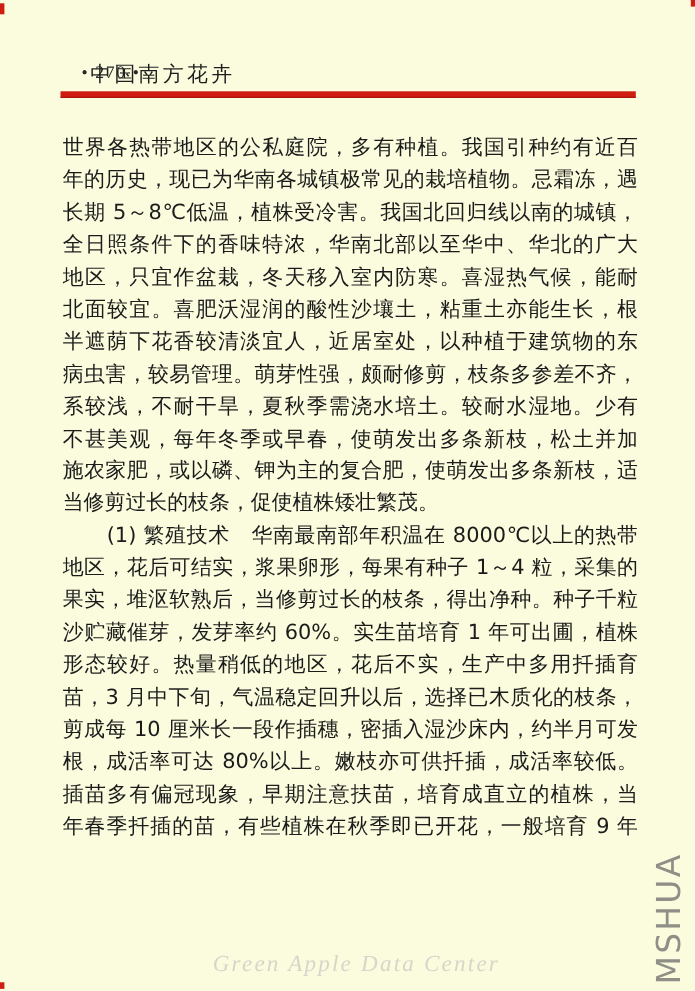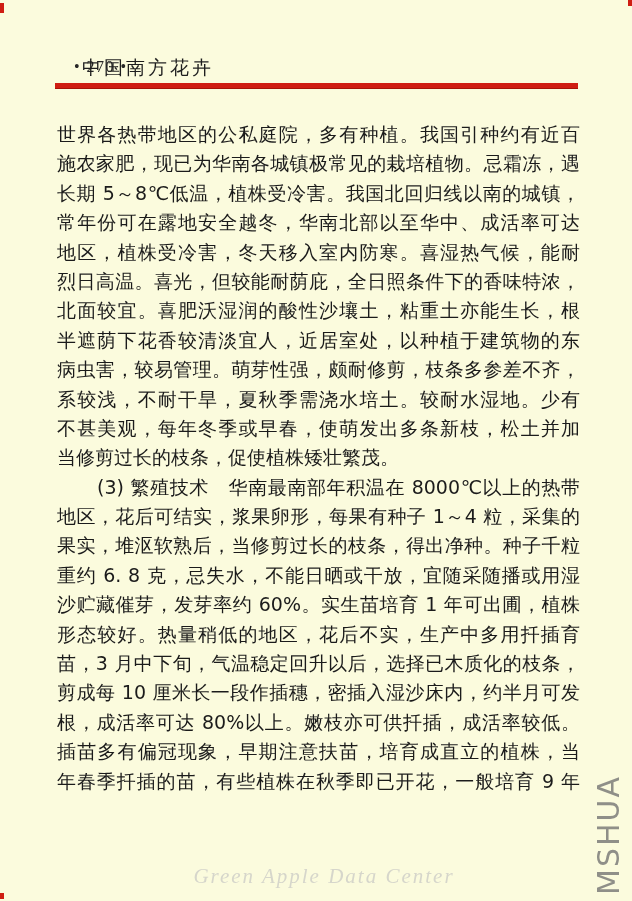--- a/index.html
+++ b/index.html
@@ -83,35 +83,34 @@
 
   <div class="header">
     <span class="page-number">• 270 •</span>
     <div class="book-title">中国南方花卉</div>
   </div>
 
   <div class="red-rule"></div>
 
   <div class="body-text">
       <div class="bodyline">世界各热带地区的公私庭院，多有种植。我国引种约有近百</div>
-      <div class="bodyline">施农家肥，现已为华南各城镇极常见的栽培植物。忌霜冻，遇</div>
+      <div class="bodyline">年的历史，现已为华南各城镇极常见的栽培植物。忌霜冻，遇</div>
       <div class="bodyline">长期 5～8℃低温，植株受冷害。我国北回归线以南的城镇，正</div>
-      <div class="bodyline">常年份可在露地安全越冬，华南北部以至华中、成活率可达</div>
-      <div class="bodyline">地区，植株受冷害，冬天移入室内防寒。喜湿热气候，能耐</div>
-      <div class="bodyline">烈日高温。喜光，但较能耐荫庇，全日照条件下的香味特浓，</div>
+      <div class="bodyline">全日照条件下的香味特浓，华南北部以至华中、华北的广大</div>
+      <div class="bodyline">地区，只宜作盆栽，冬天移入室内防寒。喜湿热气候，能耐</div>
       <div class="bodyline">北面较宜。喜肥沃湿润的酸性沙壤土，粘重土亦能生长，根</div>
       <div class="bodyline">半遮荫下花香较清淡宜人，近居室处，以种植于建筑物的东</div>
       <div class="bodyline">病虫害，较易管理。萌芽性强，颇耐修剪，枝条多参差不齐，</div>
       <div class="bodyline">系较浅，不耐干旱，夏秋季需浇水培土。较耐水湿地。少有</div>
       <div class="bodyline">不甚美观，每年冬季或早春，使萌发出多条新枝，松土并加</div>
+      <div class="bodyline">施农家肥，或以磷、钾为主的复合肥，使萌发出多条新枝，适</div>
       <div class="bodyline para-end">当修剪过长的枝条，促使植株矮壮繁茂。</div>
-      <div class="bodyline indent">(3) 繁殖技术　华南最南部年积温在 8000℃以上的热带</div>
+      <div class="bodyline indent">(1) 繁殖技术　华南最南部年积温在 8000℃以上的热带</div>
       <div class="bodyline">地区，花后可结实，浆果卵形，每果有种子 1～4 粒，采集的</div>
       <div class="bodyline">果实，堆沤软熟后，当修剪过长的枝条，得出净种。种子千粒</div>
-      <div class="bodyline">重约 6. 8 克，忌失水，不能日晒或干放，宜随采随播或用湿</div>
       <div class="bodyline">沙贮藏催芽，发芽率约 60%。实生苗培育 1 年可出圃，植株</div>
       <div class="bodyline">形态较好。热量稍低的地区，花后不实，生产中多用扦插育</div>
       <div class="bodyline">苗，3 月中下旬，气温稳定回升以后，选择已木质化的枝条，</div>
       <div class="bodyline">剪成每 10 厘米长一段作插穗，密插入湿沙床内，约半月可发</div>
       <div class="bodyline">根，成活率可达 80%以上。嫩枝亦可供扦插，成活率较低。扦</div>
       <div class="bodyline">插苗多有偏冠现象，早期注意扶苗，培育成直立的植株，当</div>
       <div class="bodyline">年春季扦插的苗，有些植株在秋季即已开花，一般培育 9 年</div>
     </div>
 
   <div class="footer-watermark">Green Apple Data Center</div>

